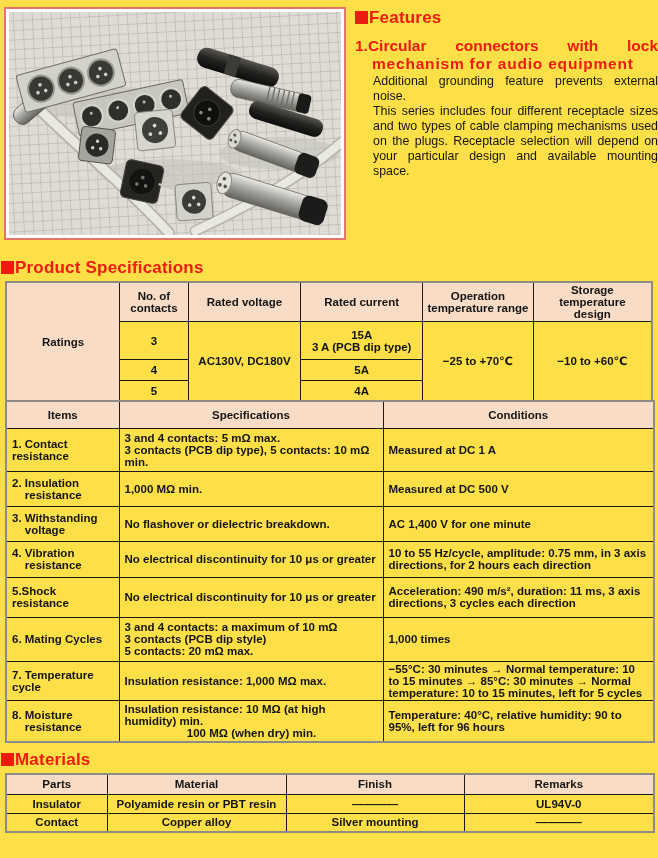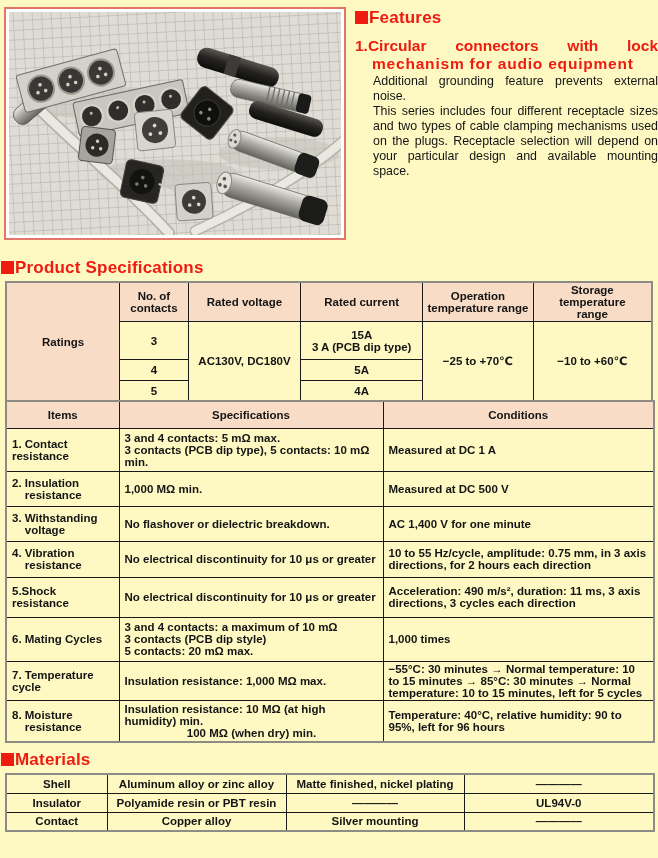--- a/index.html
+++ b/index.html
@@ -3,21 +3,21 @@
 <meta charset="utf-8">
 <style>
   * { box-sizing: border-box; }
   html, body { margin: 0; padding: 0; }
   body {
     width: 658px; height: 858px;
     background: #ffffff;
     font-family: "Liberation Sans", "DejaVu Sans", sans-serif;
     color: #141414;
   }
-  .page { position: relative; width: 658px; height: 858px; overflow: hidden; background: #fef9c3; }
+  .page { position: relative; width: 658px; height: 858px; overflow: hidden; background: #fde047; }
 
   
   .photo-frame {
     position: absolute; left: 4px; top: 7px;
     width: 342px; height: 233px;
     border: 2px solid #e4756a;
     background: #fff; padding: 3px;
   }
   .photo-frame svg { display: block; width: 100%; height: 100%; }
 
@@ -232,21 +232,21 @@
     <tbody>
       <tr style="height:35px">
         <td class="hdr" rowspan="4">Ratings</td>
         <th class="hdr pre">No. of
 contacts</th>
         <th class="hdr pre">Rated voltage</th>
         <th class="hdr pre">Rated current</th>
         <th class="hdr pre">Operation
 temperature range</th>
         <th class="hdr pre">Storage temperature
-range</th>
+design</th>
       </tr>
       <tr style="height:38px">
         <td class="c">3</td>
         <td class="c" rowspan="3">AC130V, DC180V</td>
         <td class="c pre">15A
 3 A (PCB dip type)</td>
         <td class="c" rowspan="3">−25 to +70℃</td>
         <td class="c" rowspan="3">−10 to +60℃</td>
       </tr>
       <tr style="height:21px">
@@ -331,25 +331,25 @@
   </div>
 
   <table class="materials-table">
     <colgroup>
       <col style="width:101px">
         <col style="width:179px">
         <col style="width:178px">
         <col style="width:190px">
     </colgroup>
     <tbody>
-      <tr style="height:19px">
-        <td class="c">Shell</td>
-        <td class="c">Aluminum alloy or zinc alloy</td>
-        <td class="c">Matte finished, nickel plating</td>
-        <td class="c">————</td>
+      <tr style="height:20px">
+        <th class="hdr">Parts</th>
+        <th class="hdr">Material</th>
+        <th class="hdr">Finish</th>
+        <th class="hdr">Remarks</th>
       </tr>
       <tr style="height:19px">
         <td class="c">Insulator</td>
         <td class="c">Polyamide resin or PBT resin</td>
         <td class="c">————</td>
         <td class="c">UL94V-0</td>
       </tr>
       <tr style="height:19px">
         <td class="c">Contact</td>
         <td class="c">Copper alloy</td>

